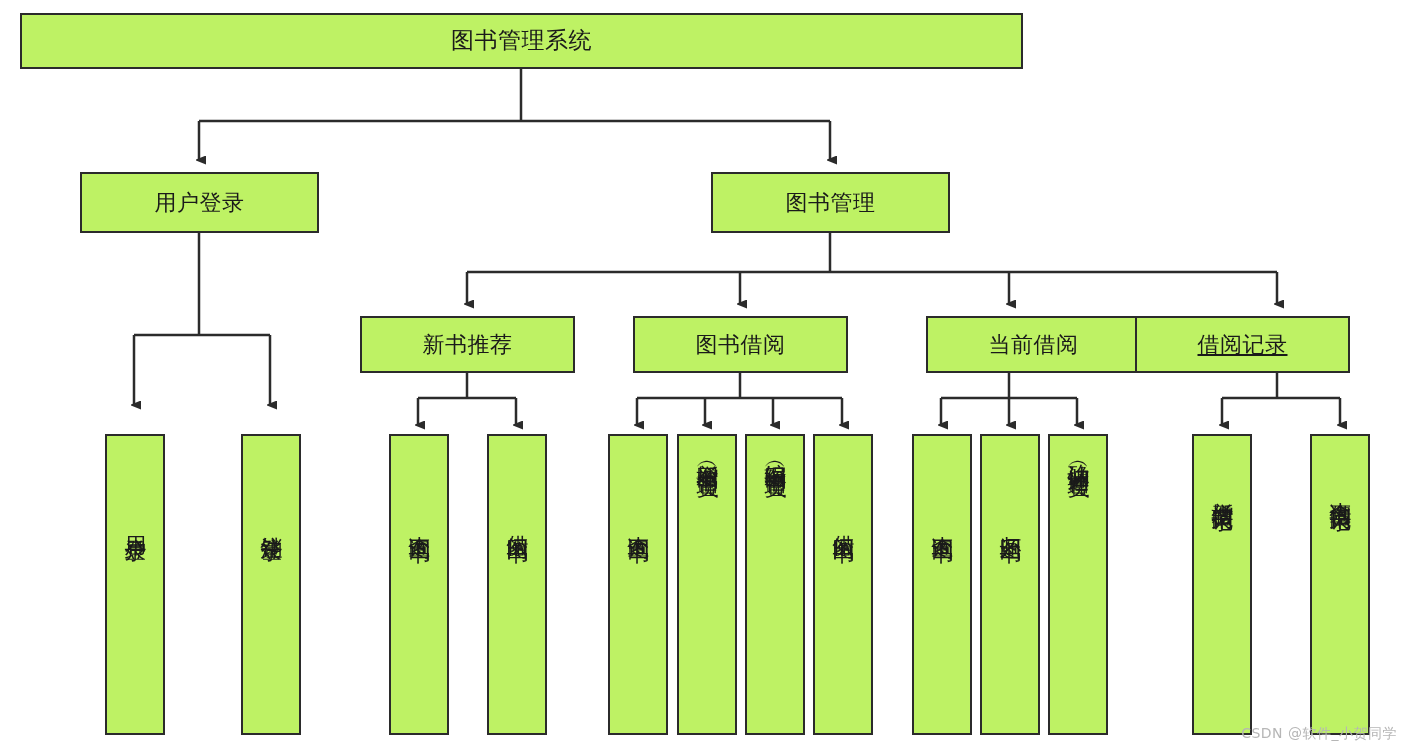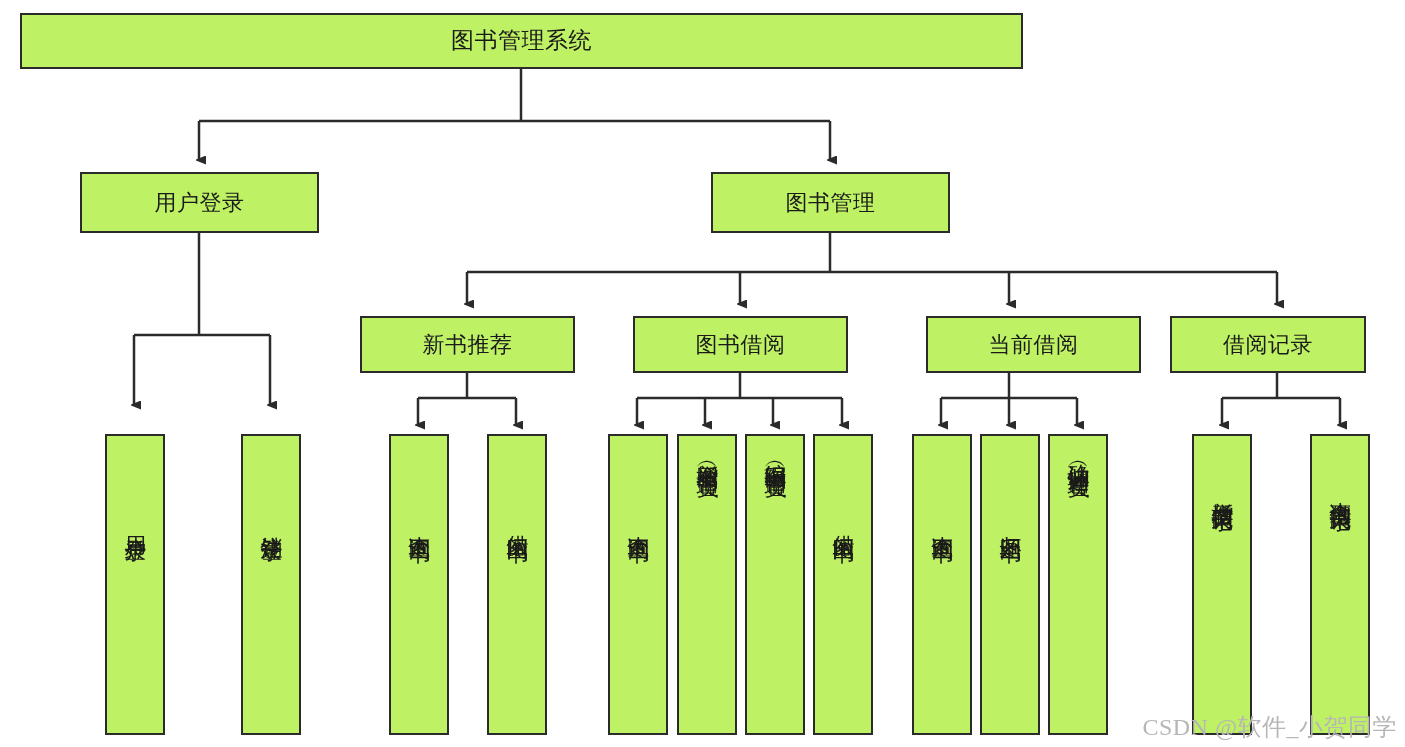--- a/index.html
+++ b/index.html
@@ -57,26 +57,25 @@
     font-size: 22px;
     line-height: 1.22;
     letter-spacing: 2px;
     white-space: nowrap;
   }
   .node.leaf.top-aligned { padding-top: 10px; }
   #watermark {
     position: absolute;
     right: 8px;
     bottom: 4px;
-    font-size: 24px;
+    font-size: 14px;
     color: #b6b6b6;
     z-index: 5;
     white-space: nowrap;
     letter-spacing: 0.5px;
-    font-family: Liberation Serif, serif;
   }
 </style>
 </head>
 <body>
 
 <div id="diagram-root">
 
   <svg id="connectors" viewBox="0 0 1405 747" xmlns="http://www.w3.org/2000/svg">
     <defs>
       <marker id="arrowhead" markerWidth="10" markerHeight="10" refX="4.5" refY="7" orient="auto" markerUnits="userSpaceOnUse">
@@ -144,21 +143,21 @@
 
   <div class="node level3" style="left:360px; top:316px; width:215px; height:57px;">
     <span class="node-label">新书推荐</span>
   </div>
   <div class="node level3" style="left:633px; top:316px; width:215px; height:57px;align-items:center;">
     <span class="node-label">图书借阅</span>
   </div>
   <div class="node level3" style="left:902px; top:316px; width:215px; height:57px;margin-left:24px;">
     <span class="node-label">当前借阅</span>
   </div>
-  <div class="node level3" style="left:1170px; top:316px; width:196px; height:57px;">
+  <div class="node level3" style="left:1135px; top:316px; width:215px; height:57px;text-decoration:underline;">
     <span class="node-label">借阅记录</span>
   </div>
 
   <div class="node leaf" style="left:105px; top:434px; width:60px; height:301px; padding-top:82px;">
     <span class="node-label">用户登录</span>
   </div>
   <div class="node leaf" style="left:241px; top:434px; width:60px; height:301px; padding-top:82px;">
     <span class="node-label">注销登录</span>
   </div>
 

